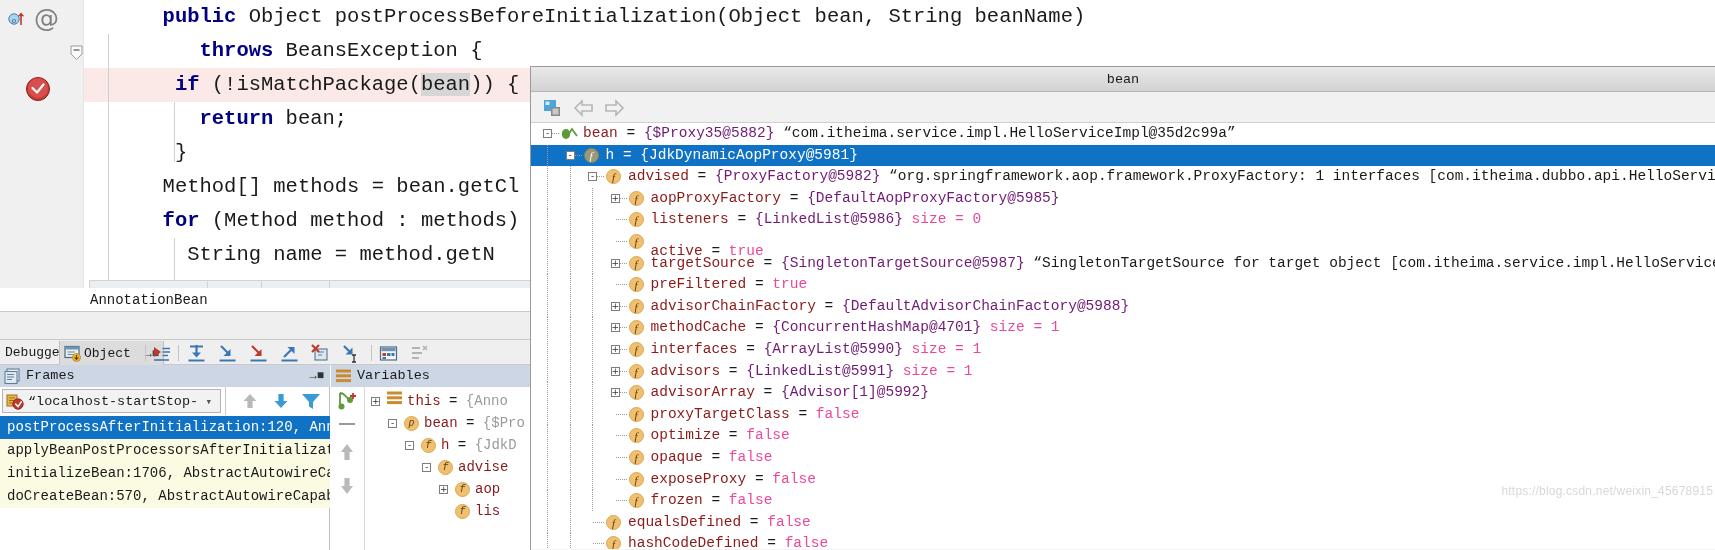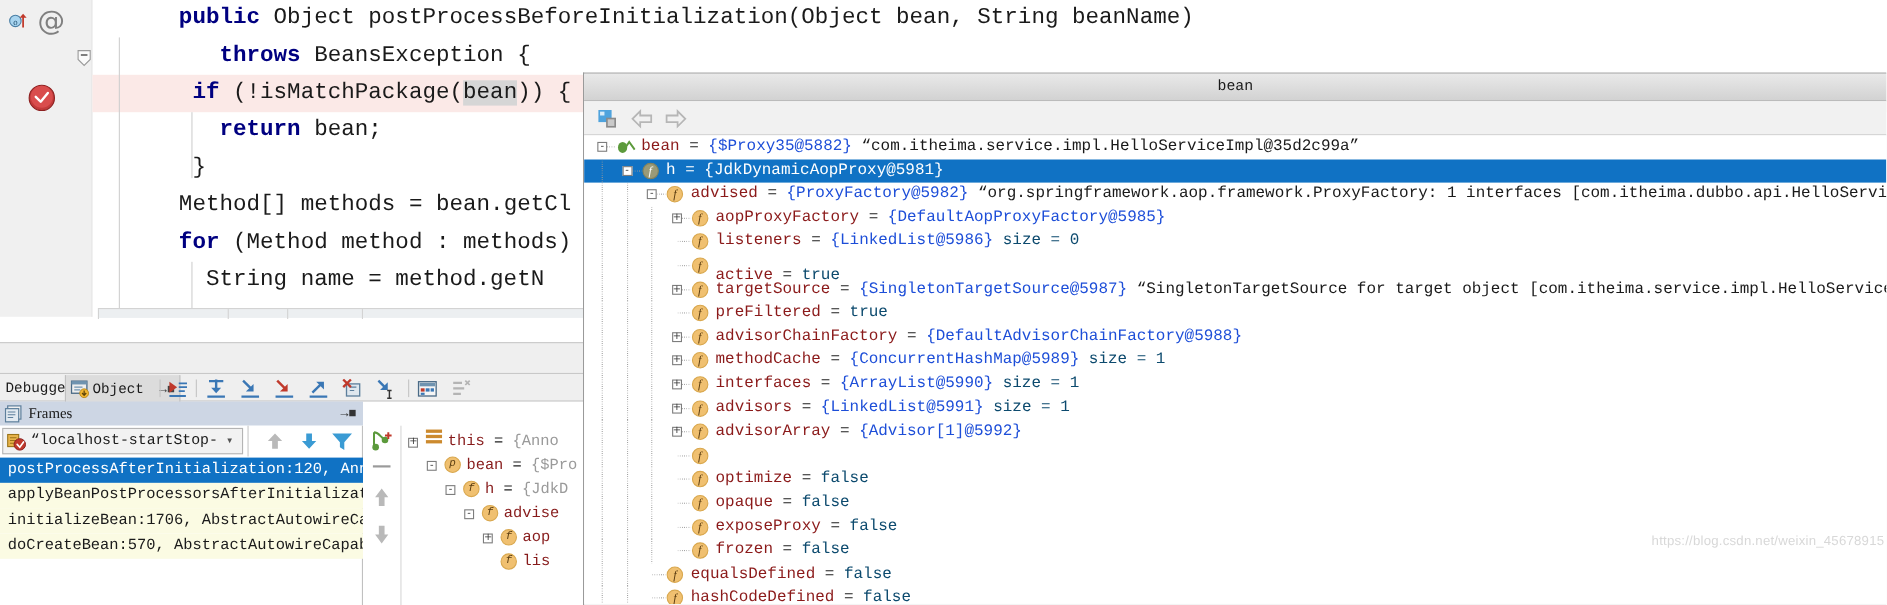--- a/index.html
+++ b/index.html
@@ -92,21 +92,21 @@
   }
   .tbtn { position: absolute; top: 4px; width: 19px; height: 19px; }
   .vsep { position: absolute; top: 5px; width: 1px; height: 16px; background: #c4c4c4; }
 
   
   .panehdr {
     position: absolute; top: 365px; height: 22px; background: #cdd6e4;
     font-family: "Liberation Mono", monospace; font-size: 13.5px;
     color: #1a1a1a; line-height: 22px;
   }
-  .panehdr .ttl { position: absolute; left: 26px; top: 0; font-family: Liberation Serif, serif; }
+  .panehdr .ttl { position: absolute; left: 26px; top: 0; }
 
   .frames-pane {
     position: absolute; left: 0; top: 387px; width: 330px; height: 163px;
     background: #ffffff; border-right: 1px solid #c0c0c0;
   }
   .combo {
     position: absolute; left: 2px; top: 2px; width: 219px; height: 24px;
     background: #f2f2f2; border: 1px solid #b4b4b4;
     font-family: "Liberation Mono", monospace; font-size: 13.5px;
     color: #1a1a1a; line-height: 24px; padding-left: 25px; overflow: hidden;
@@ -155,23 +155,23 @@
     position: relative; height: 426px; background: #ffffff; overflow: hidden;
   }
   .trow {
     position: relative; height: 21.6px; line-height: 21.6px;
     font-family: "Liberation Mono", monospace; font-size: 14.5px;
     white-space: nowrap; color: #1a1a1a;
   }
   .trow.sel { background: #1072c4; }
   .trow.sel .tname, .trow.sel .tval, .trow.sel .teq { color: #ffffff; }
   .tname { color: #8b1a1a; }
-  .tval { color: #1d4ed8; }
+  .tval { color: #701a75; }
   .tstr { color: #1a1a1a; }
-  .tsize { color: #0c4a6e; }
+  .tsize { color: #ec4899; }
   .expander {
     position: absolute; top: 6px; width: 9px; height: 9px;
     border: 1px solid #7d7d7d; background: #ffffff;
     font-family: "DejaVu Sans", sans-serif; font-size: 9px; line-height: 7px;
     text-align: center; color: #333;
   }
   .guide { position: absolute; top: 0; width: 1px; height: 21.6px;
     background-image: linear-gradient(#9a9a9a 50%, transparent 50%);
     background-size: 1px 2px; }
   .dashh { position: absolute; top: 10px; height: 1px;
@@ -226,20 +226,23 @@
       </div>
     </div>
     <div class="code-area" id="code-area"><div class="cline"><span style="display:inline-block;width:24.6px"></span><span class="kw">public</span><span class=""> Object postProcessBeforeInitialization(Object bean, String beanName)</span></div><div class="cline"><span style="display:inline-block;width:61.5px"></span><span class="kw">throws</span><span class=""> BeansException {</span></div><div class="cline hl"><span style="display:inline-block;width:36.900000000000006px"></span><span class="kw">if</span><span class=""> (!isMatchPackage(</span><span class="hl-tok">bean</span><span class="">)) {</span></div><div class="cline"><span style="display:inline-block;width:61.5px"></span><span class="kw">return</span><span class=""> bean;</span></div><div class="cline"><span style="display:inline-block;width:36.900000000000006px"></span><span class="">}</span></div><div class="cline"><span style="display:inline-block;width:24.6px"></span><span class="">Method[] methods = bean.getCl</span></div><div class="cline"><span style="display:inline-block;width:24.6px"></span><span class="kw">for</span><span class=""> (Method method : methods)</span></div><div class="cline"><span style="display:inline-block;width:49.2px"></span><span class="">String name = method.getN</span></div><span class="indentline" style="left: 24px; top: 34px; height: 254px;"></span><span class="indentline" style="left: 90px; top: 102px; height: 60px;"></span><span class="indentline" style="left: 90px; top: 238px; height: 50px;"></span></div>
   </div>
 
   <div class="tab-underline">
     <i style="left:0"></i>
       <i style="left:118px"></i>
       <i style="left:172px"></i>
       <i style="left:240px"></i>
+  </div>
+  <div class="bottom-file-label">
+    <span class="bfl-inner">AnnotationBean</span>
   </div>
 
   <div class="runbar" id="runbar">
     </div>
 
   <div class="dbgbar">
     <span class="dbg-label">Debugger</span>
     <span class="dbg-console">
       <span style="position:absolute;left:4px;top:4px;">
         <svg width="17" height="17" viewBox="0 0 17 17">
@@ -329,20 +332,30 @@
   <div class="panehdr" style="left:0;width:330px">
     <span style="position:absolute;left:4px;top:3px">
       <svg width="17" height="17" viewBox="0 0 17 17">
         <rect x="3" y="1" width="12" height="12" fill="#f0f0f0" stroke="#5d7f9c" stroke-width="1.1"></rect>
         <rect x="1" y="3.5" width="12" height="12" fill="#e2eaf1" stroke="#5d7f9c" stroke-width="1.1"></rect>
         <path d="M3 6.5 H10 M3 9 H10 M3 11.5 H8" stroke="#5d7f9c" stroke-width="1"></path>
       </svg>
     </span>
     <span class="ttl">Frames</span>
     <span style="position:absolute;right:6px;top:0;font-size:12px;color:#333;">→■</span>
+  </div>
+  <div class="panehdr" style="left:331px;width:209px">
+    <span style="position:absolute;left:5px;top:4px">
+      <svg width="15" height="14" viewBox="0 0 15 14">
+        <rect x="0" y="0.5" width="15" height="3" fill="#cc8a2e"></rect>
+        <rect x="0" y="5.3" width="15" height="3" fill="#cc8a2e"></rect>
+        <rect x="0" y="10.1" width="15" height="3" fill="#cc8a2e"></rect>
+      </svg>
+    </span>
+    <span class="ttl">Variables</span>
   </div>
 
   <div class="frames-pane">
     <div class="combo">
       <span style="position:absolute;left:3px;top:3px">
         <svg width="18" height="18" viewBox="0 0 18 18">
           <rect x="1" y="2" width="10" height="11" fill="#e8b44a" stroke="#9a7318" stroke-width="1"></rect>
           <path d="M3 5 H9 M3 7.5 H9 M3 10 H7" stroke="#9a7318" stroke-width="1"></path>
           <circle cx="12" cy="11" r="5.2" fill="#c0392b" stroke="#8d2020" stroke-width=".9"></circle>
           <path d="M9.6 11 L12 13.6 L15.4 8.8" stroke="#fff" stroke-width="1.5" fill="none" stroke-linecap="round"></path>
@@ -513,21 +526,21 @@
           <span class="fbadge" style="left:97.5px">f</span>
           <span style="position:absolute;left:119.5px;top:0"><span class="tname">advisorChainFactory</span><span class="teq"> = </span><span class="tval">{DefaultAdvisorChainFactory@5988}</span></span>
         </div>
         <div class="trow">
           <span class="guide" style="left:16px"></span>
           <span class="guide" style="left:38.5px"></span>
           <span class="guide" style="left:61px"></span>
           <span class="dashh" style="left:84.5px;width:12px"></span>
           <span class="expander" style="left:79.5px">+</span>
           <span class="fbadge" style="left:97.5px">f</span>
-          <span style="position:absolute;left:119.5px;top:0"><span class="tname">methodCache</span><span class="teq"> = </span><span class="tval">{ConcurrentHashMap@5989}</span><span class="tsize">  size = 1</span></span>
+          <span style="position:absolute;left:119.5px;top:0"><span class="tname">methodCache</span><span class="teq"> = </span><span class="tval">{ConcurrentHashMap@4701}</span><span class="tsize">  size = 1</span></span>
         </div>
         <div class="trow">
           <span class="guide" style="left:16px"></span>
           <span class="guide" style="left:38.5px"></span>
           <span class="guide" style="left:61px"></span>
           <span class="dashh" style="left:84.5px;width:12px"></span>
           <span class="expander" style="left:79.5px">+</span>
           <span class="fbadge" style="left:97.5px">f</span>
           <span style="position:absolute;left:119.5px;top:0"><span class="tname">interfaces</span><span class="teq"> = </span><span class="tval">{ArrayList@5990}</span><span class="tsize">  size = 1</span></span>
         </div>
@@ -548,20 +561,21 @@
           <span class="expander" style="left:79.5px">+</span>
           <span class="fbadge" style="left:97.5px">f</span>
           <span style="position:absolute;left:119.5px;top:0"><span class="tname">advisorArray</span><span class="teq"> = </span><span class="tval">{Advisor[1]@5992}</span></span>
         </div>
         <div class="trow">
           <span class="guide" style="left:16px"></span>
           <span class="guide" style="left:38.5px"></span>
           <span class="guide" style="left:61px"></span>
           <span class="dashh" style="left:84.5px;width:12px"></span>
           <span class="fbadge" style="left:97.5px">f</span>
+          <span style="position:absolute;left:119.5px;top:0"><span class="tname">proxyTargetClass</span><span class="teq"> = </span><span class="tsize">  false</span></span>
         </div>
         <div class="trow">
           <span class="guide" style="left:16px"></span>
           <span class="guide" style="left:38.5px"></span>
           <span class="guide" style="left:61px"></span>
           <span class="dashh" style="left:84.5px;width:12px"></span>
           <span class="fbadge" style="left:97.5px">f</span>
           <span style="position:absolute;left:119.5px;top:0"><span class="tname">optimize</span><span class="teq"> = </span><span class="tsize">  false</span></span>
         </div>
         <div class="trow">

